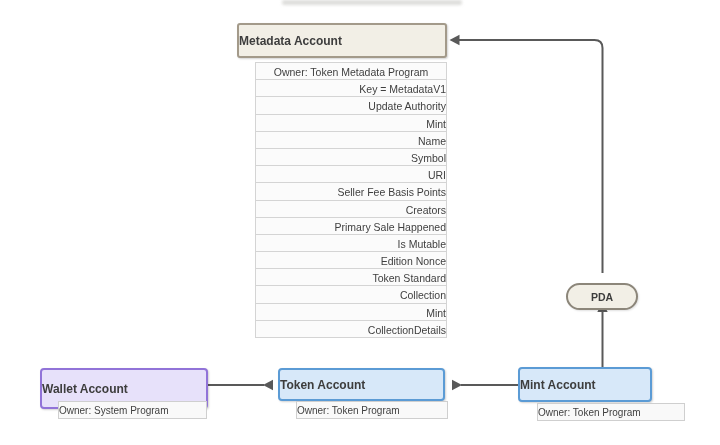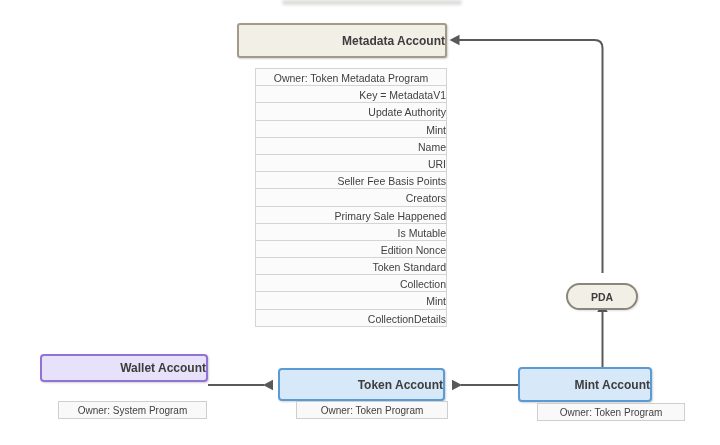--- a/index.html
+++ b/index.html
@@ -7,52 +7,52 @@
     position:relative;width:720px;height:445px;background:#ffffff;overflow:hidden;
     font-family:"Liberation Sans", sans-serif;color:#3d3d3d;
   }
   .abs{position:absolute;box-sizing:border-box;}
 
   
   .top-smudge{left:282px;top:0;width:180px;height:5px;background:rgba(120,118,110,0.25);filter:blur(1.6px);border-radius:2px;}
 
   
   .node{
-    display:flex;align-items:center;justify-content:flex-end;
+    display:flex;align-items:center;justify-content:flex-start;
     font-weight:bold;font-size:12px;border-radius:4px;
     box-shadow:1px 1px 2px rgba(0,0,0,0.18);
   }
   .node-metadata{left:237px;top:23px;width:210px;height:35px;
     background:var(--beige-fill);border:2px solid var(--beige-border);border-radius:3px;}
-  .node-wallet{left:40px;top:354px;width:168px;height:28px;
+  .node-wallet{left:40px;top:368px;width:168px;height:41px;
     background:var(--wallet-fill);border:2px solid var(--wallet-border);}
   .node-token{left:278px;top:368px;width:167px;height:33px;
     background:var(--token-fill);border:2px solid var(--token-border);}
   .node-mint{left:518px;top:367px;width:134px;height:35px;
     background:var(--token-fill);border:2px solid var(--token-border);}
 
   
   .owner-label{
-    display:flex;align-items:center;justify-content:center;
+    display:flex;align-items:center;
     font-size:10px;color:#3f3f3f;background:#f9f9f9;border:1px solid #cfcfcf;
     height:18px;
   }
   .owner-wallet{left:58px;top:401px;width:149px;}
   .owner-token{left:296px;top:401px;width:152px;}
   .owner-mint{left:537px;top:403px;width:148px;}
 
   
   .md-table{left:255px;top:62px;width:192px;}
   .md-row{
     box-sizing:border-box;height:18.2px;line-height:16.5px;
     background:#fbfbfb;border:1px solid #d4d4d4;margin-top:-1px;
     font-size:10.5px;color:#3f3f3f;padding:1px 0 0 6px;text-align:right;
     white-space:nowrap;overflow:hidden;
   }
-  .md-row:first-child{margin-top:6px;}
+  .md-row:first-child{margin-top:0;}
   .md-row.italic{}
   .md-row.center{text-align:center;padding-left:0;}
 
   
   .pda-pill{
     left:566px;top:283px;width:72px;height:27px;border-radius:14px;
     background:var(--beige-fill);border:2px solid var(--pda-border);
     display:flex;align-items:center;justify-content:center;
     font-size:10.5px;font-weight:bold;color:#3d3d3d;
     box-shadow:1px 1px 2px rgba(0,0,0,0.12);
@@ -95,20 +95,21 @@
 
   <div class="abs node node-metadata">
     <span>Metadata Account</span>
   </div>
   <div class="abs md-table">
       <div class="md-row center">Owner: Token Metadata Program</div>
       <div class="md-row">Key = MetadataV1</div>
       <div class="md-row">Update Authority</div>
       <div class="md-row">Mint</div>
       <div class="md-row">Name</div>
+      <div class="md-row">Symbol</div>
       <div class="md-row">URI</div>
       <div class="md-row">Seller Fee Basis Points</div>
       <div class="md-row">Creators</div>
       <div class="md-row">Primary Sale Happened</div>
       <div class="md-row">Is Mutable</div>
       <div class="md-row italic">Edition Nonce</div>
       <div class="md-row italic">Token Standard</div>
       <div class="md-row italic">Collection</div>
       <div class="md-row italic">Mint</div>
       <div class="md-row italic">CollectionDetails</div>

